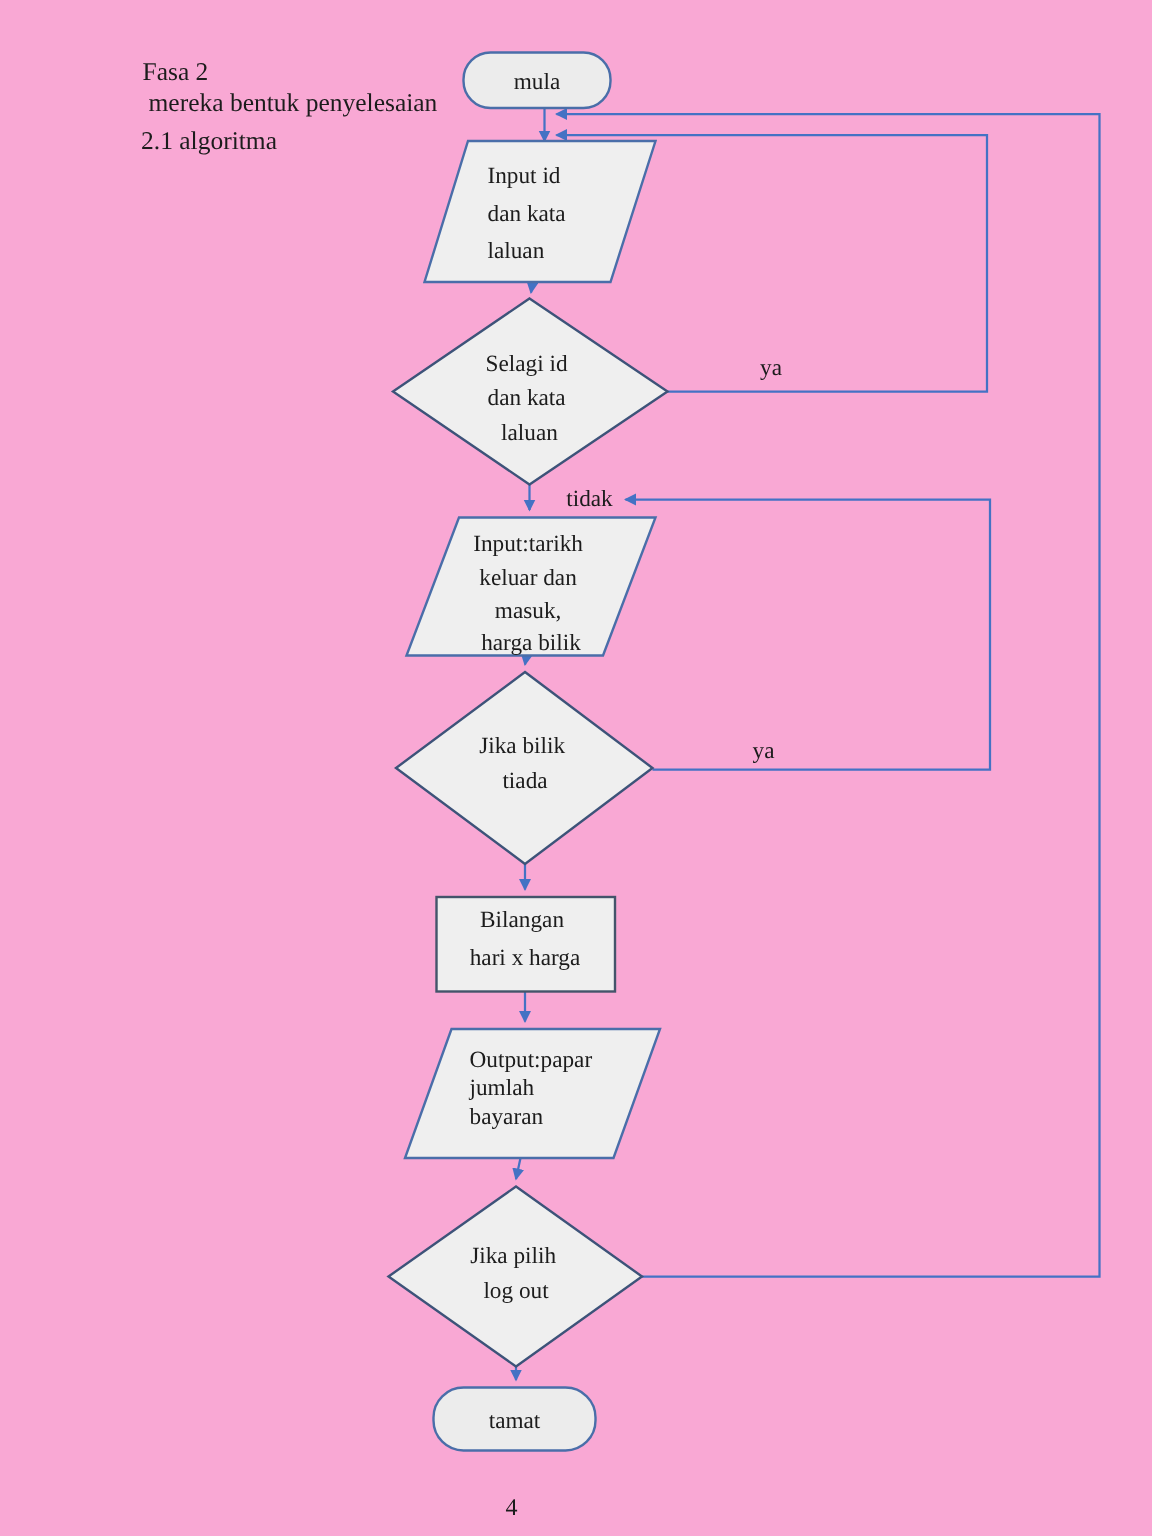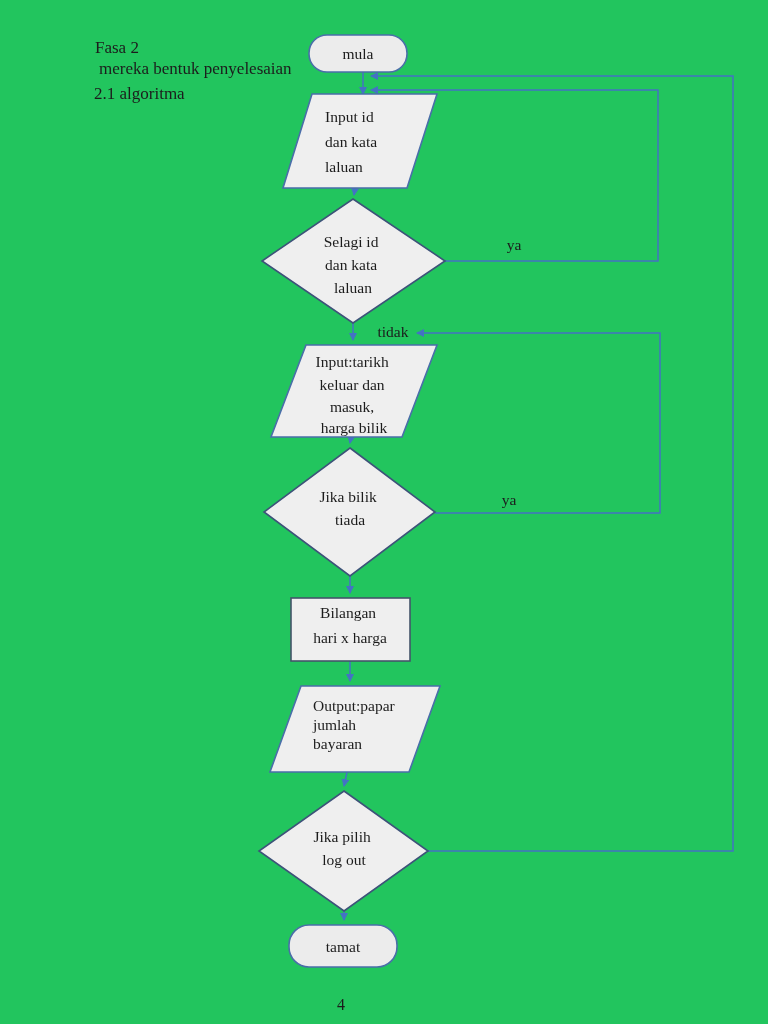--- a/index.html
+++ b/index.html
@@ -8,21 +8,21 @@
     background: #ffffff;
     width: 768px;
     height: 1024px;
     overflow: hidden;
     font-family: "Liberation Serif", serif;
   }
   .page {
     position: relative;
     width: 768px;
     height: 1024px;
-    background: #22c55e;
+    background: #f9a8d4;
   }
   svg { display: block; }
   text {
     font-family: "Liberation Serif", serif;
     fill: #1c1c1c;
   }
   .hdr { font-size: 17px; }
   .node-label { font-size: 15.5px; }
   .edge-label { font-size: 15.5px; }
   .pagenum { font-size: 16px; }

